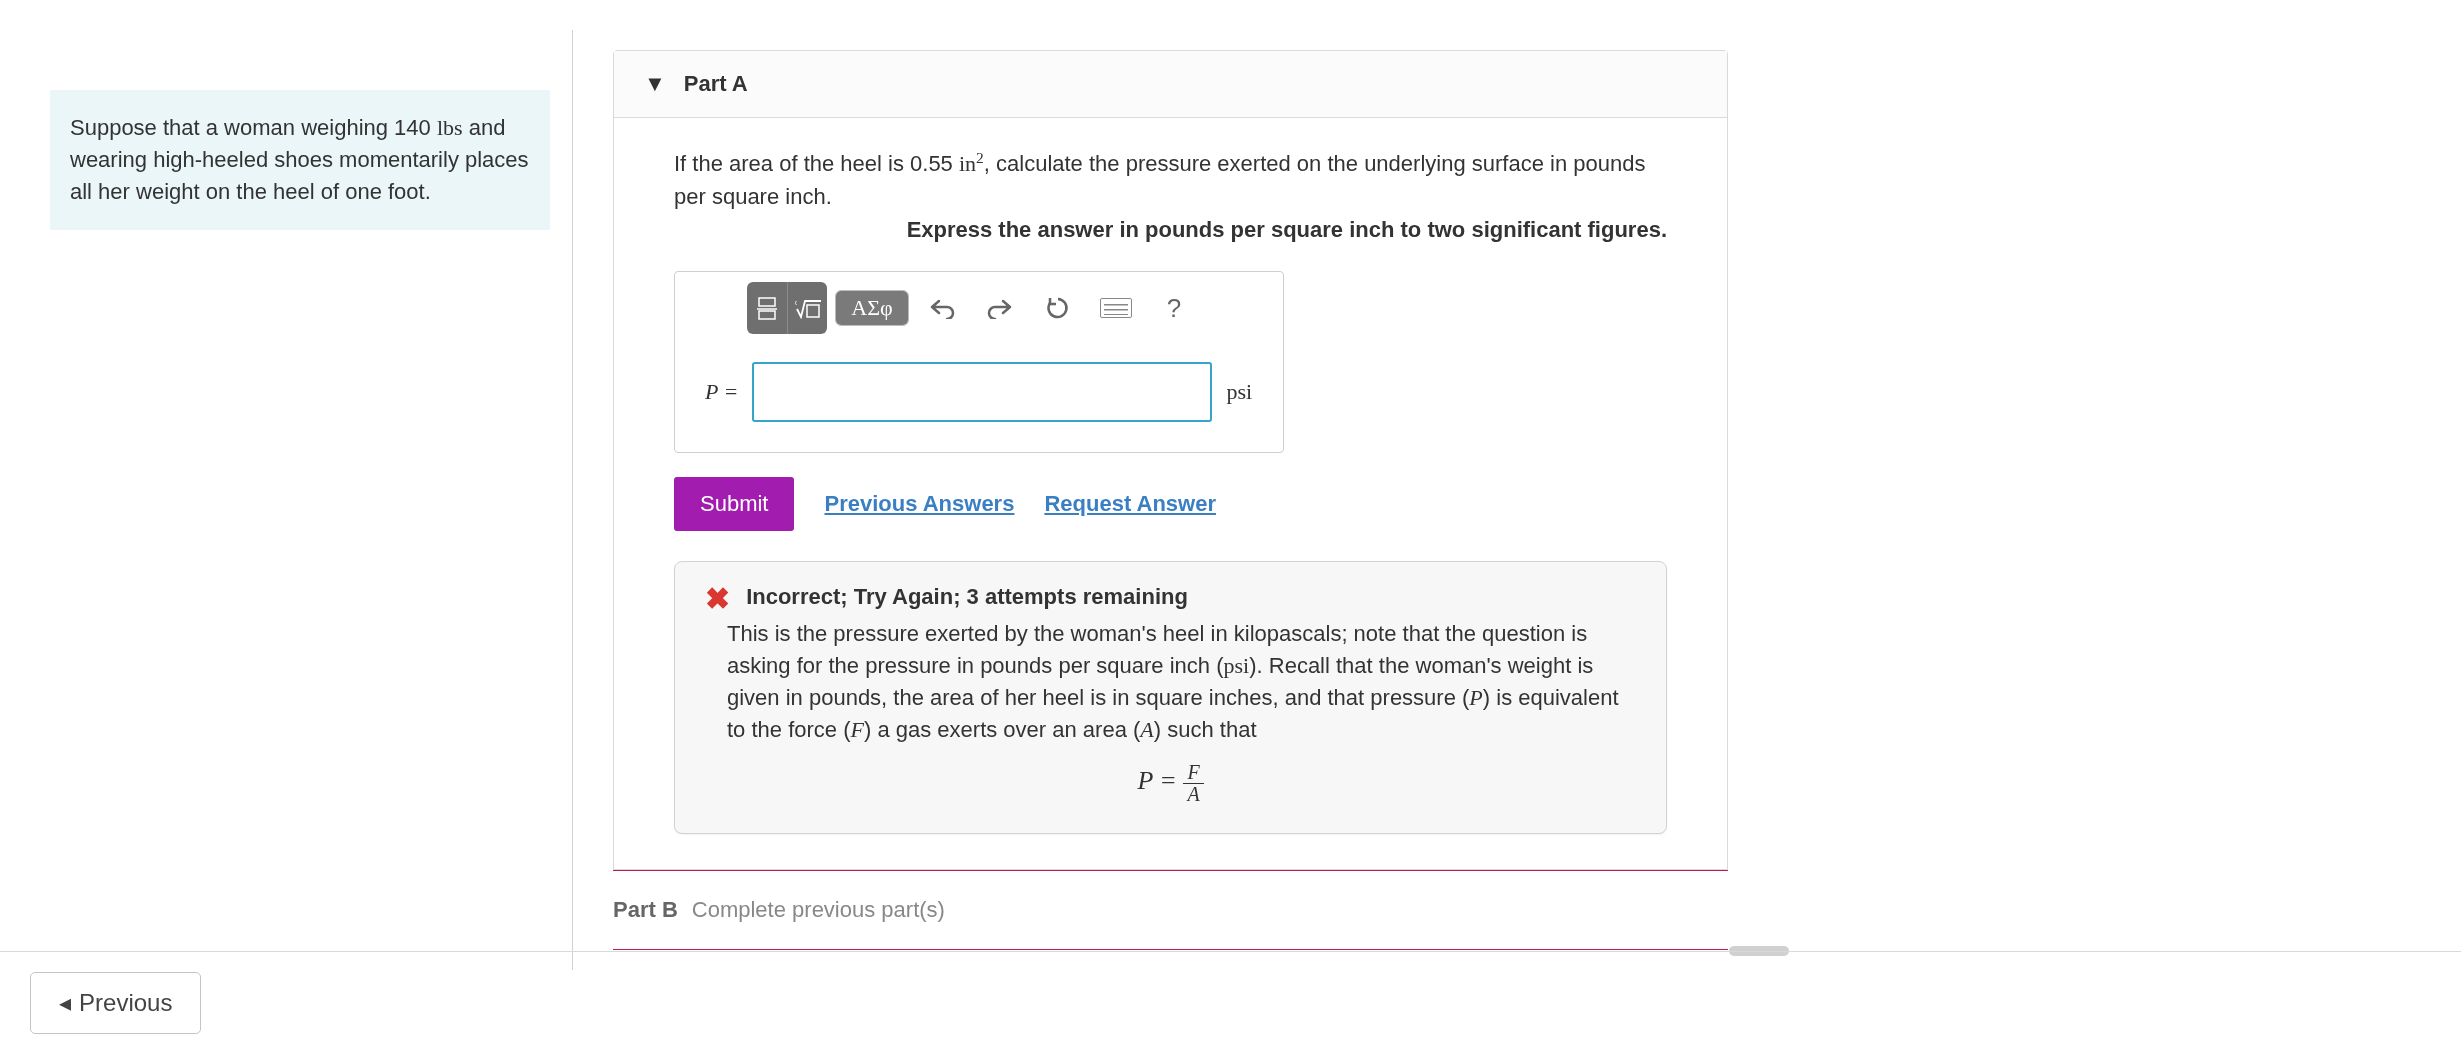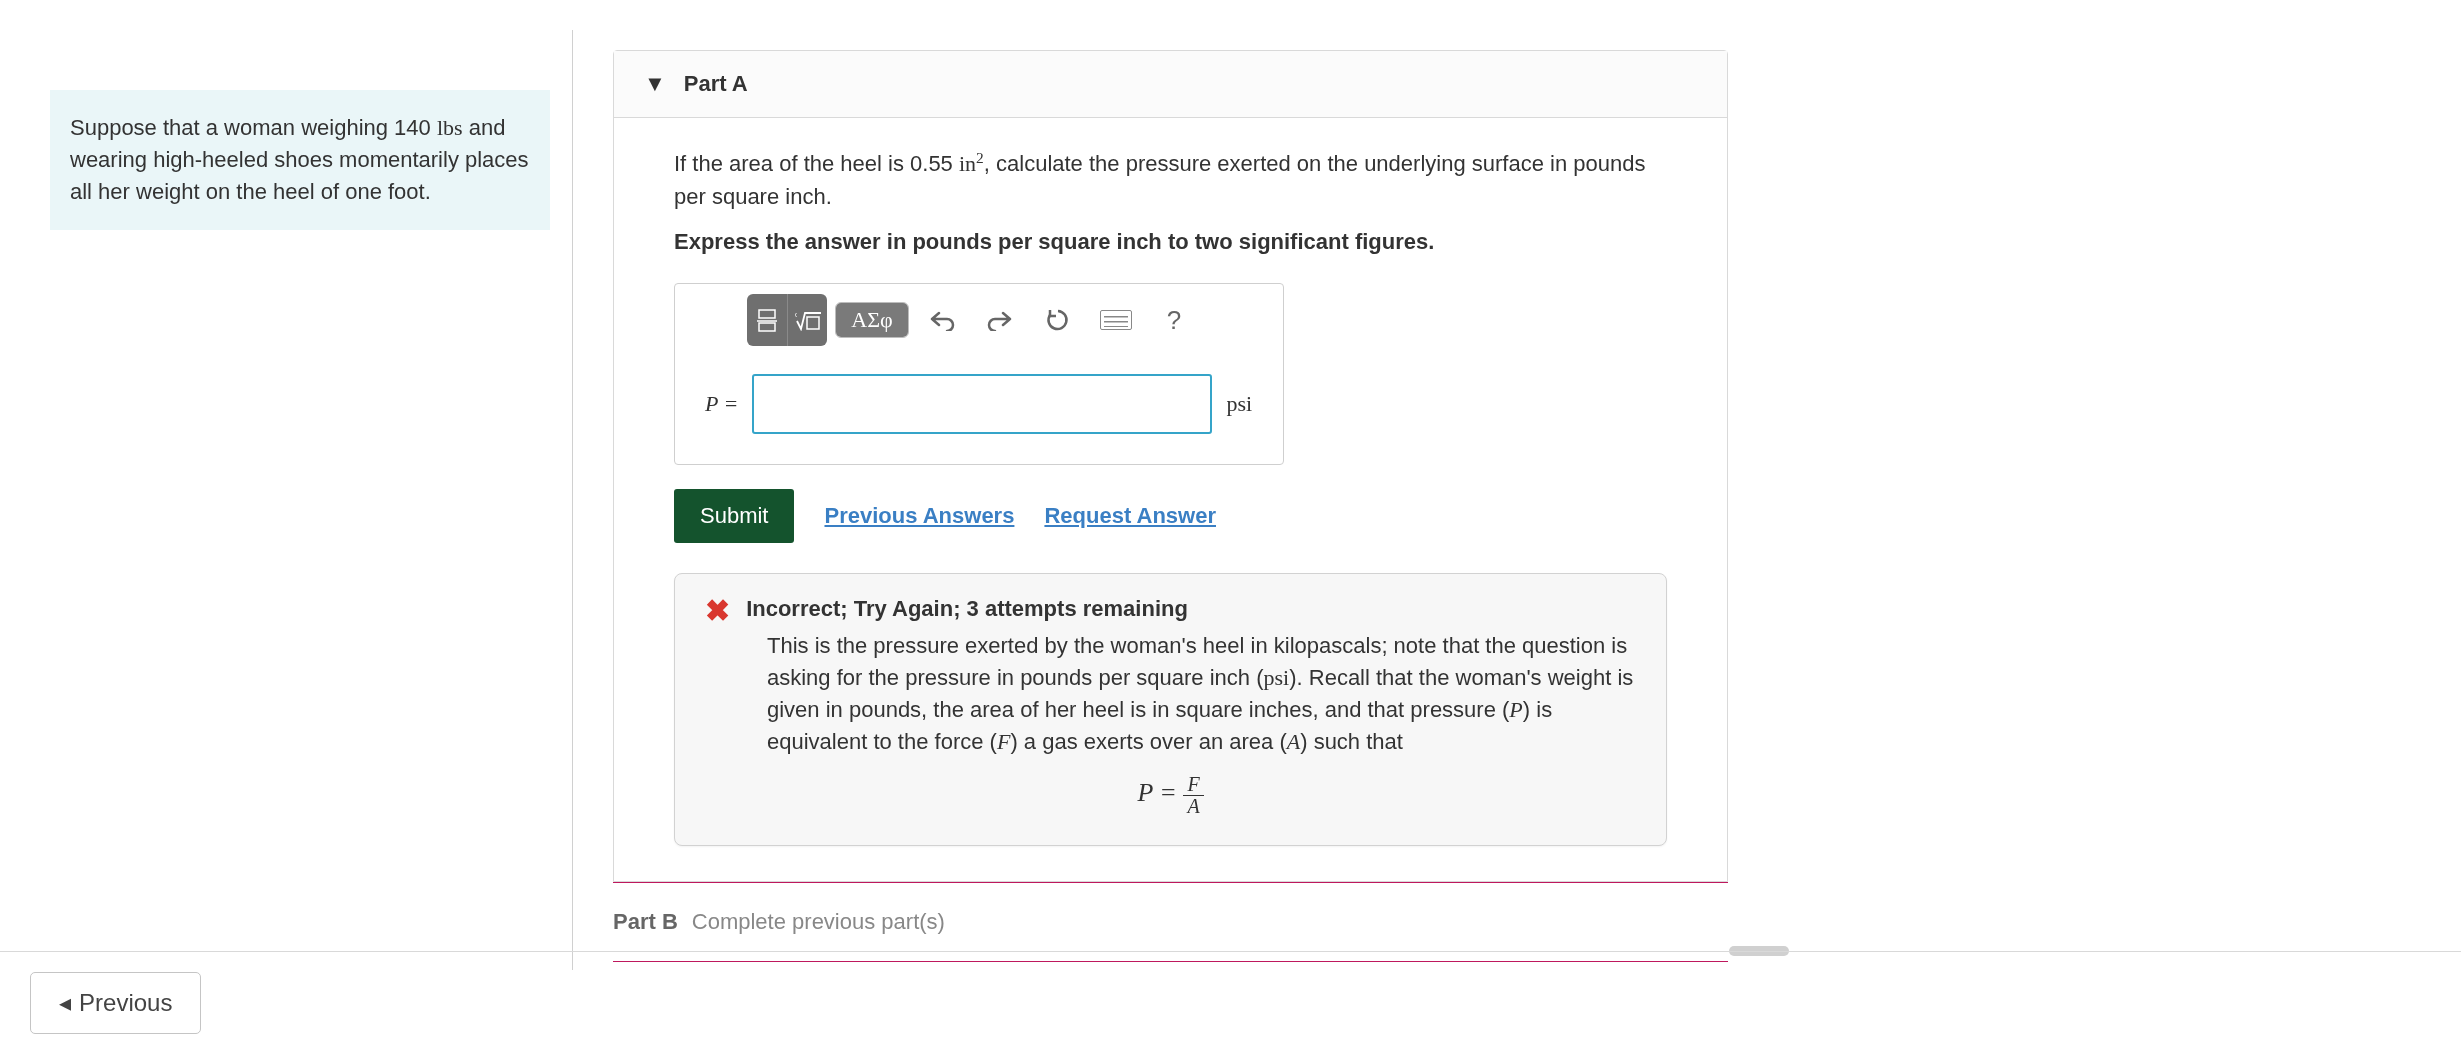--- a/index.html
+++ b/index.html
@@ -52,21 +52,21 @@
     display: flex;
     align-items: center;
     gap: 18px;
     padding: 20px 30px;
     border-bottom: 1px solid #d9d9d9;
     background: #fbfbfb;
     font-weight: bold;
   }
   .part-body { padding: 28px 60px 35px 60px; }
   .question-line { line-height: 1.5; }
-  .instr { font-weight: bold; margin-top: 16px; }
+  .instr { font-weight: bold; margin-top: 4px; text-align: right; }
   .answer-panel {
     border: 1px solid #cfcfcf;
     border-radius: 4px;
     width: 610px;
     margin-top: 28px;
     padding: 10px 0 30px 0;
   }
   .toolbar {
     display: flex;
     align-items: center;
@@ -138,21 +138,21 @@
     font-size: 22px;
   }
   .unit-label { font-family:"Times New Roman",serif; }
   .actions {
     display: flex;
     align-items: center;
     gap: 30px;
     margin-top: 24px;
   }
   .submit-btn {
-    background: #14532d;
+    background: #a21caf;
     color: #fff;
     border: none;
     border-radius: 3px;
     padding: 14px 26px;
     font-size: 22px;
     cursor: pointer;
   }
   .link-btn {
     background: none;
     border: none;
@@ -177,21 +177,21 @@
     gap: 16px;
     font-weight: bold;
   }
   .fb-head .x {
     color: #d9372f;
     font-size: 30px;
     line-height: 1;
     font-weight: bold;
   }
   .fb-body {
-    margin-left: 62px;
+    margin-left: 22px;
     margin-top: 4px;
     line-height: 1.45;
   }
   .formula {
     text-align: center;
     margin-top: 16px;
     font-family: "Times New Roman", serif;
     font-size: 26px;
   }
   .frac {

